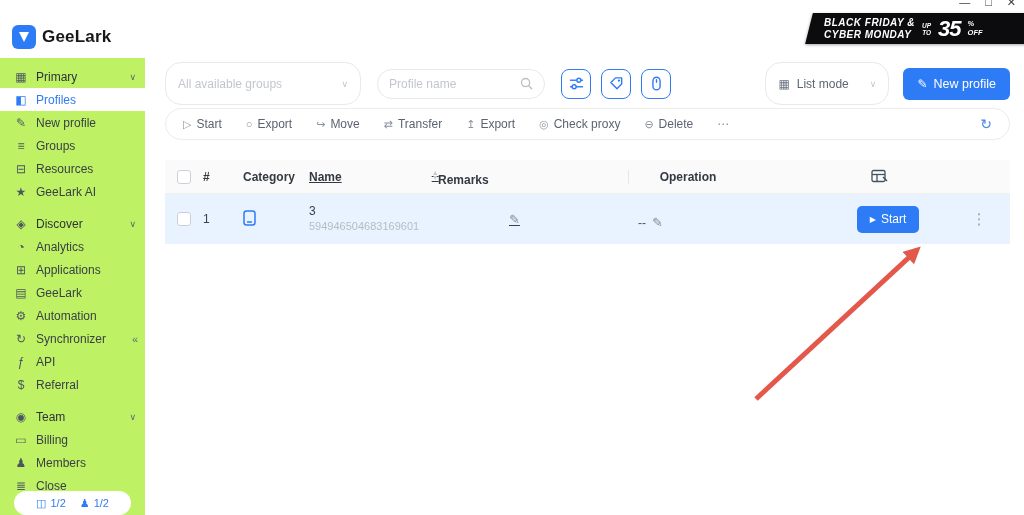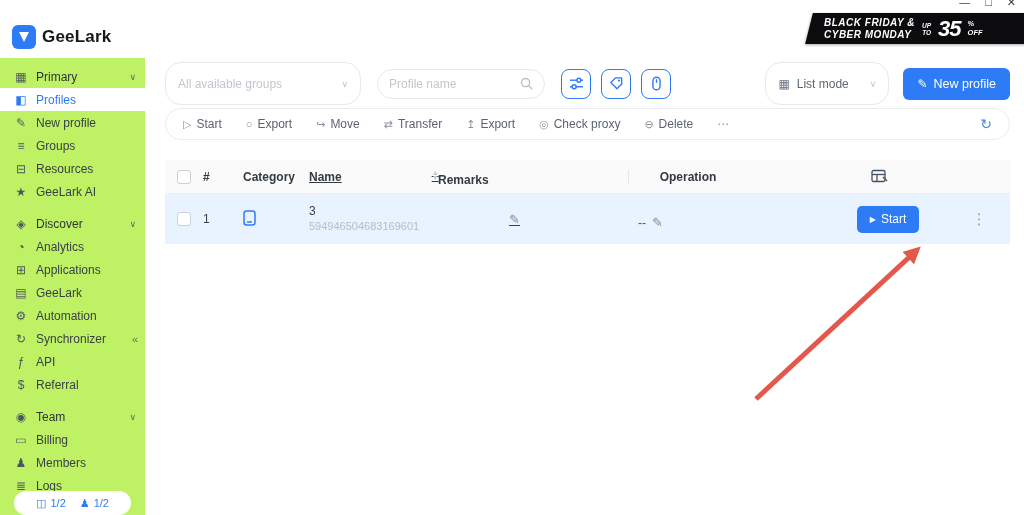--- a/index.html
+++ b/index.html
@@ -181,21 +181,21 @@
       <div class="item">
         <span class="icn">▭</span>
         <span>Billing</span>
       </div>
       <div class="item">
         <span class="icn">♟</span>
         <span>Members</span>
       </div>
       <div class="item">
         <span class="icn">≣</span>
-        <span>Logs</span>
+        <span>Close</span>
       </div>
     </nav>
 
     <div class="usage">
       <span class="u-ic">◫</span>
       <span>1/2</span>
       <span class="u-sep"></span>
       <span class="u-ic">♟</span>
       <span>1/2</span>
     </div>

